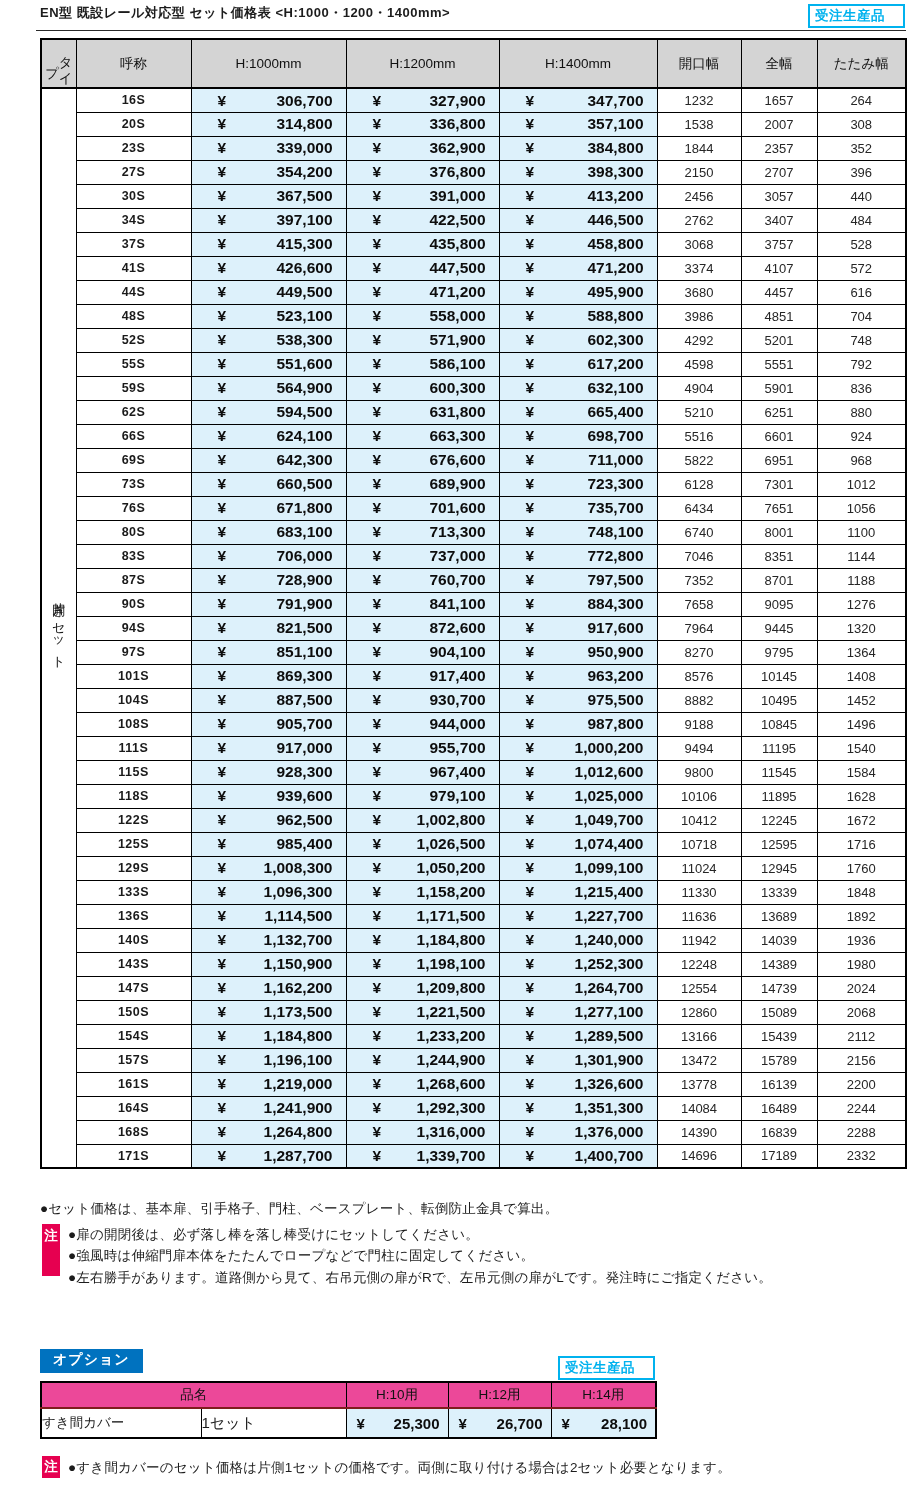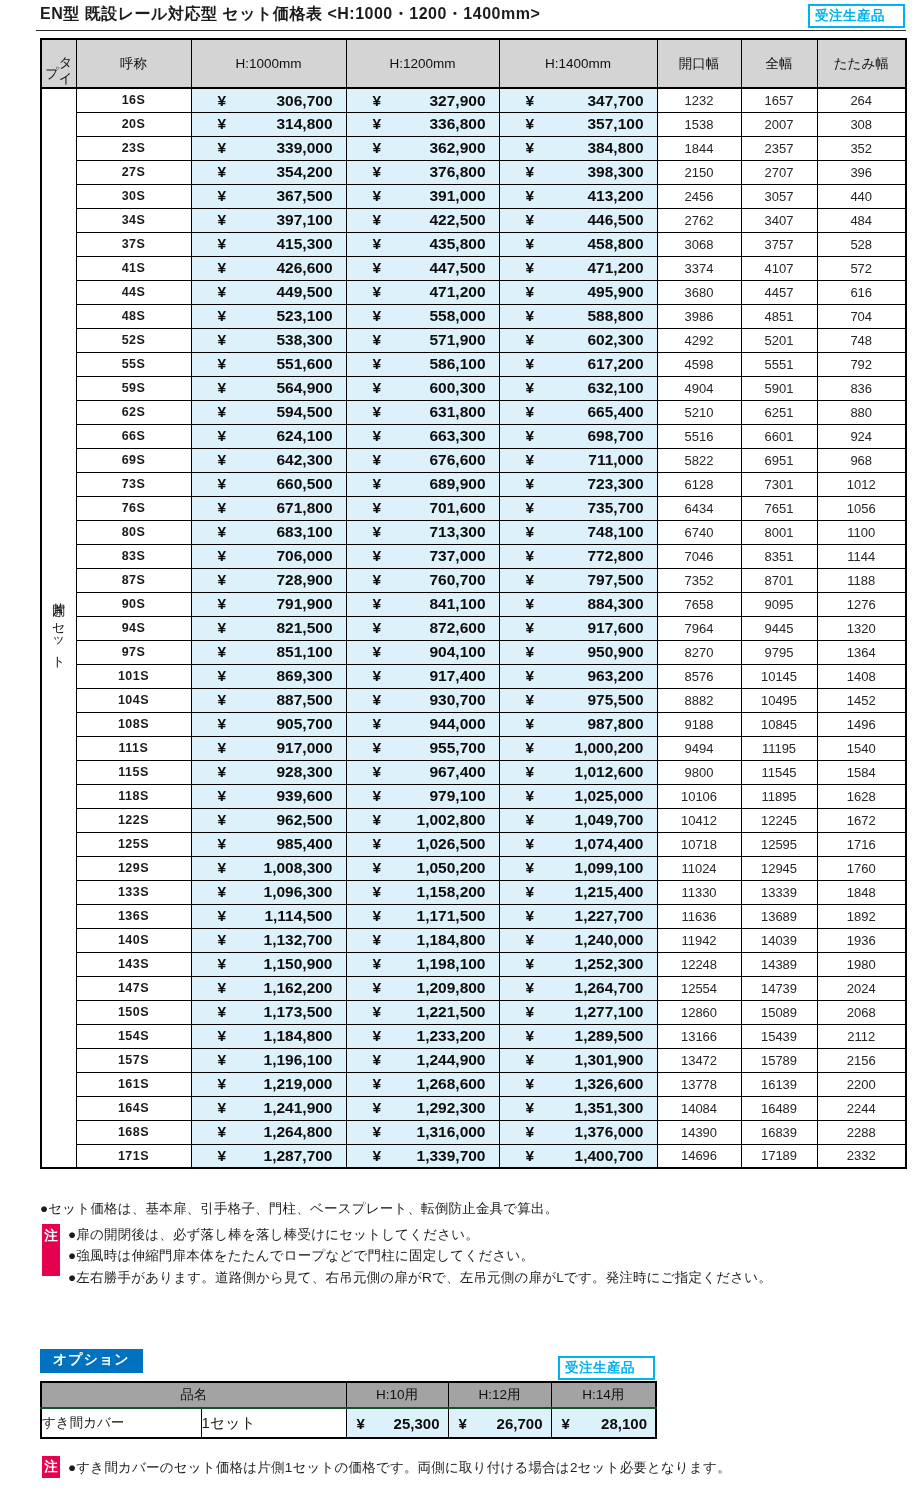--- a/index.html
+++ b/index.html
@@ -4,21 +4,21 @@
 <style>
   * { box-sizing: border-box; }
   html,body { margin:0; padding:0; }
   body {
     width:922px; height:1496px; position:relative; background:#ffffff;
     font-family:"Liberation Sans","DejaVu Sans",sans-serif; color:#1a1a1a;
   }
   .abs { position:absolute; }
 
   
-  .page-title { left:40px; top:4px; font-size:16px; font-weight:bold; letter-spacing:0.5px; color:#1c1c1c; }
+  .page-title { left:40px; top:4px; font-size:13px; font-weight:bold; letter-spacing:0.5px; color:#1c1c1c; }
   .title-rule { left:36px; top:30px; width:870px; height:1px; background:#2a2a2a; }
   .mto-badge {
     border:2px solid #00b2ee; color:#00b2ee; background:#fff;
     font-size:13.5px; padding:1px 18px 2px 5px; line-height:17px; font-weight:bold; letter-spacing:0.5px;
   }
   .mto-top { right:17px; top:4px; }
 
   
   .main-table-wrap { left:40px; top:38px; }
   table.price-table { border-collapse:collapse; table-layout:fixed; width:865px; border:2px solid #000; }
@@ -53,22 +53,22 @@
   
   .option-badge {
     left:40px; top:1349px; background:#0072bf; color:#fff; font-size:14px; font-weight:bold;
     padding:2px 13px 4px 13px; letter-spacing:1px;
   }
   .mto-options { right:267px; top:1356px; }
   .opt-table-wrap { left:40px; top:1381px; }
   table.opt-table { border-collapse:collapse; table-layout:fixed; width:615px; border:2px solid #000; }
   table.opt-table th, table.opt-table td { border:1px solid #000; padding:0; vertical-align:middle; overflow:hidden; }
   table.opt-table th {
-    background:#a3a3a3; height:26px; font-size:13.5px; font-weight:normal; color:#111; text-align:center;
-    border-bottom:2px solid #14532d;
+    background:#ec4899; height:26px; font-size:13.5px; font-weight:normal; color:#111; text-align:center;
+    border-bottom:2px solid #7f1d1d;
   }
   th.opt-price-h, td.opt-price-first { border-left:2px solid #000; }
   td.o-name { font-size:13.5px; text-align:left; padding-left:10px; height:30px; }
   td.o-qty { font-size:15px; text-align:left; padding-left:14px; }
   td.o-price { background:#ddf1fb; }
   .o-price .price { padding:0 8px 0 10px; font-size:15px; }
 </style>
 </head>
 <body>
 

